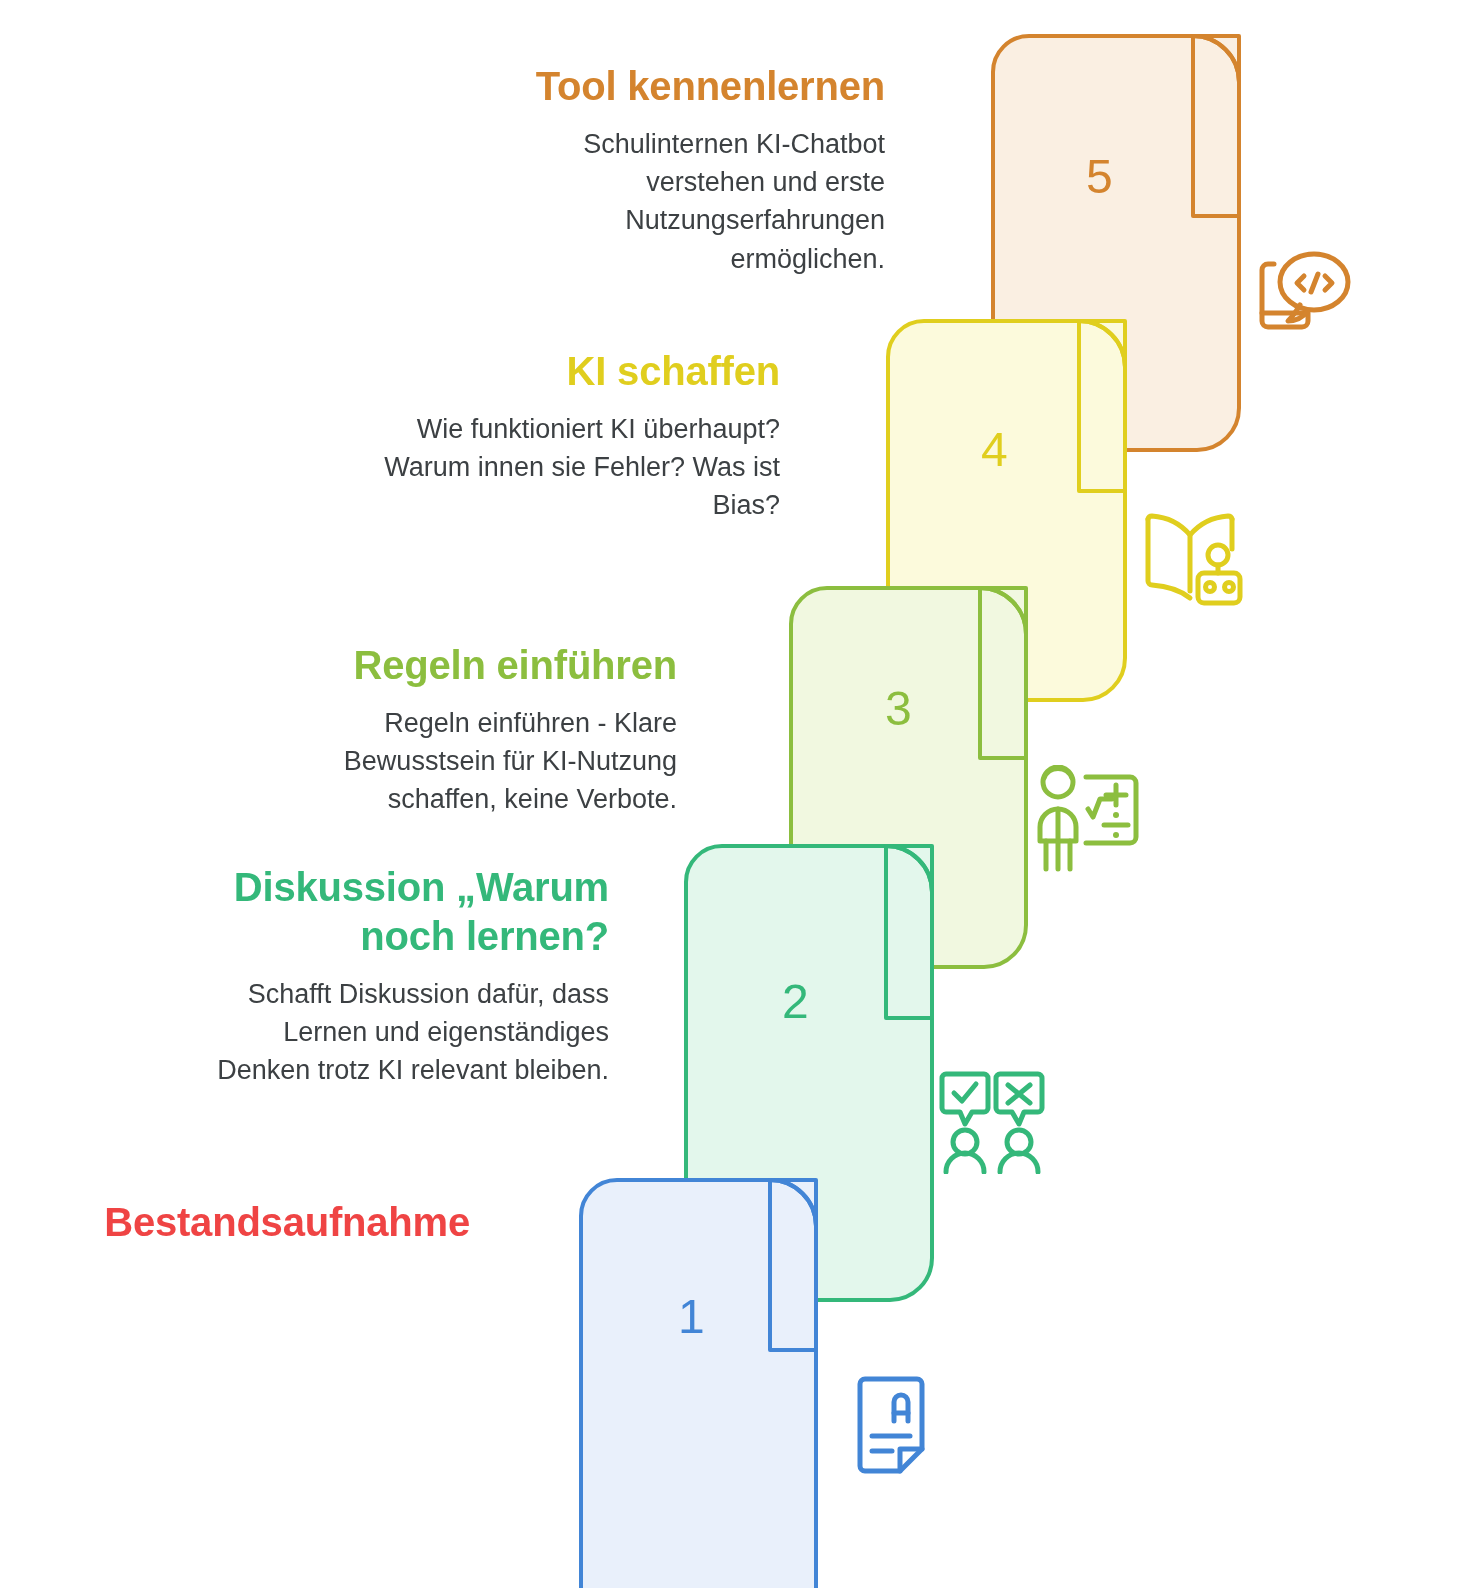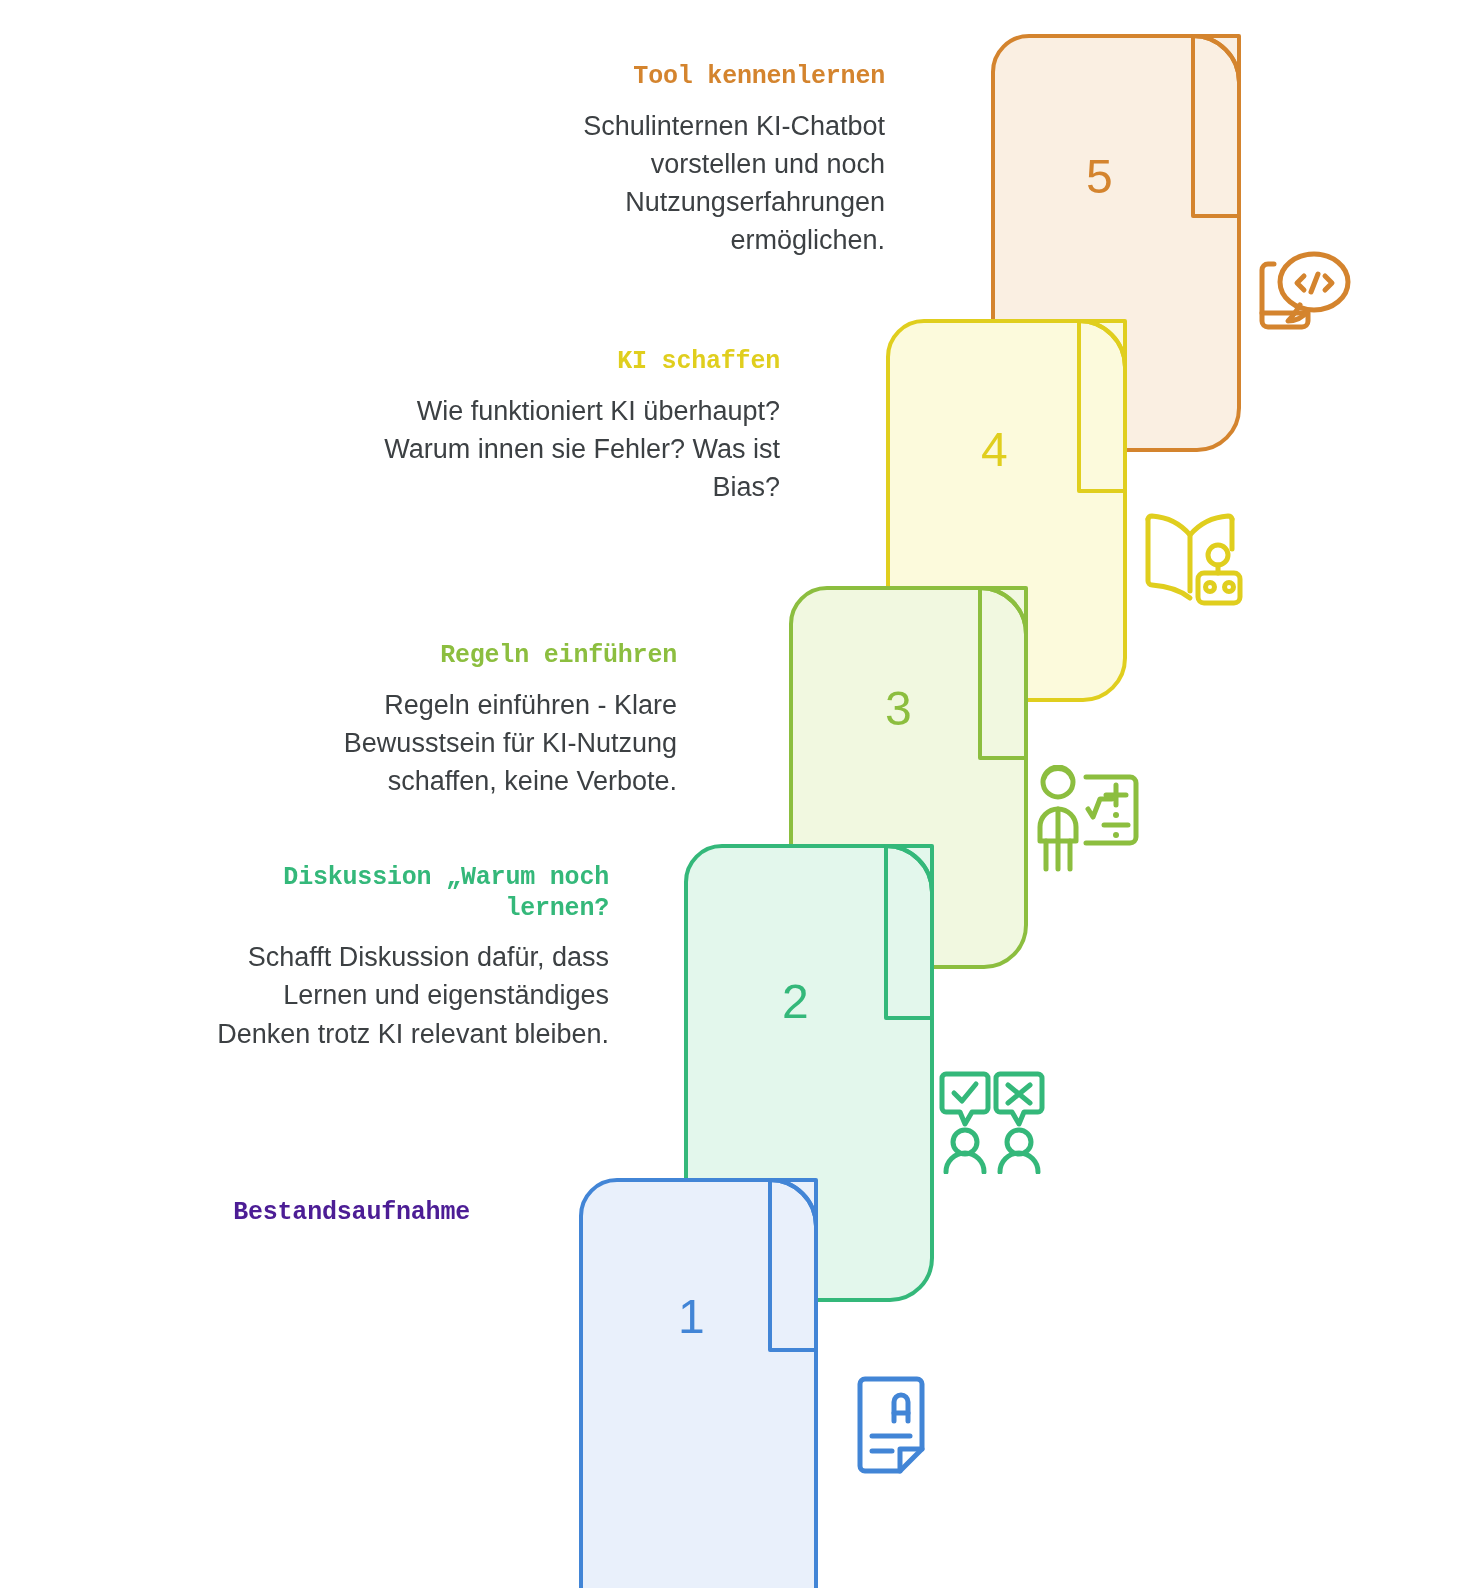--- a/index.html
+++ b/index.html
@@ -19,26 +19,25 @@
     overflow: hidden;
   }
 
   
   .step-text {
     position: absolute;
     text-align: right;
     box-sizing: border-box;
   }
   .step-title {
-    font-size: 25px;
+    font-size: 40px;
     font-weight: 700;
     line-height: 1.22;
     margin: 0 0 14px 0;
     letter-spacing: -0.2px;
-    font-family: Liberation Mono, monospace;
   }
   .step-desc {
     font-size: 27px;
     font-weight: 400;
     line-height: 1.42;
     color: #3c4043;
     margin: 0;
   }
 
   
@@ -115,40 +114,40 @@
     <svg width="300" height="440" viewBox="0 0 300 440" fill="none">
       <path d="M8 44 A36 36 0 0 1 44 8 L243 8 L243 430 L8 430 Z" fill="#E9F0FB" stroke="#4285D6" stroke-width="4" stroke-linejoin="round"></path>
       <path d="M197 8 A46 46 0 0 1 243 54 L243 178 L197 178 Z" fill="#E9F0FB" stroke="#4285D6" stroke-width="4" stroke-linejoin="round"></path>
       <path d="M197 8 A46 46 0 0 1 243 54 L243 178" fill="none" stroke="#4285D6" stroke-width="4" stroke-linecap="round"></path>
     </svg>
     <span class="card-number" style="left:105px; top:121px; color:#4285D6;">1</span>
   </div>
 
   <div class="step-text" style="left:470px; top:62px; width:415px;">
     <h2 class="step-title" style="color:#D4842E;">Tool kennenlernen</h2>
-    <p class="step-desc">Schulinternen KI-Chatbot vorstellen und noch Nutzungserfahrungen ermöglichen.</p>
+    <p class="step-desc">Schulinternen KI-Chatbot verstehen und erste Nutzungserfahrungen ermöglichen.</p>
   </div>
 
   <div class="step-text" style="left:365px; top:347px; width:415px;">
     <h2 class="step-title" style="color:#E0CE1E;">KI schaffen</h2>
     <p class="step-desc">Wie funktioniert KI überhaupt? Warum innen sie Fehler? Was ist Bias?</p>
   </div>
 
   <div class="step-text" style="left:262px; top:605px; width:415px;">
     <h2 class="step-title" style="color:#8CBE3F;margin-top:36px;">Regeln einführen</h2>
     <p class="step-desc">Regeln einführen - Klare Bewusstsein für KI-Nutzung schaffen, keine Verbote.</p>
   </div>
 
   <div class="step-text" style="left:158px; top:863px; width:415px;margin-left:36px;">
     <h2 class="step-title" style="color:#34B87A;">Diskussion „Warum noch lernen?</h2>
     <p class="step-desc">Schafft Diskussion dafür, dass Lernen und eigenständiges Denken trotz KI relevant bleiben.</p>
   </div>
 
   <div class="step-text" style="left:55px; top:1198px; width:415px;">
-    <h2 class="step-title" style="color:#4c1d95;">Bestandsaufnahme</h2>
+    <h2 class="step-title" style="color:#ef4444;">Bestandsaufnahme</h2>
   </div>
 
   <div class="icon" style="left:1248px; top:245px;">
     <svg width="108" height="96" viewBox="0 0 108 96" fill="none" stroke="#D4842E" stroke-width="5" stroke-linecap="round" stroke-linejoin="round">
 
       <path d="M26 19 L20 19 A6 6 0 0 0 14 25 L14 68"></path>
       <path d="M14 68 L60 68 L60 76 A6 6 0 0 1 54 82 L20 82 A6 6 0 0 1 14 76 Z"></path>
 
       <ellipse cx="66" cy="37" rx="34" ry="28"></ellipse>
       <path d="M52 60 Q46 70 40 76 Q52 76 60 66"></path>

